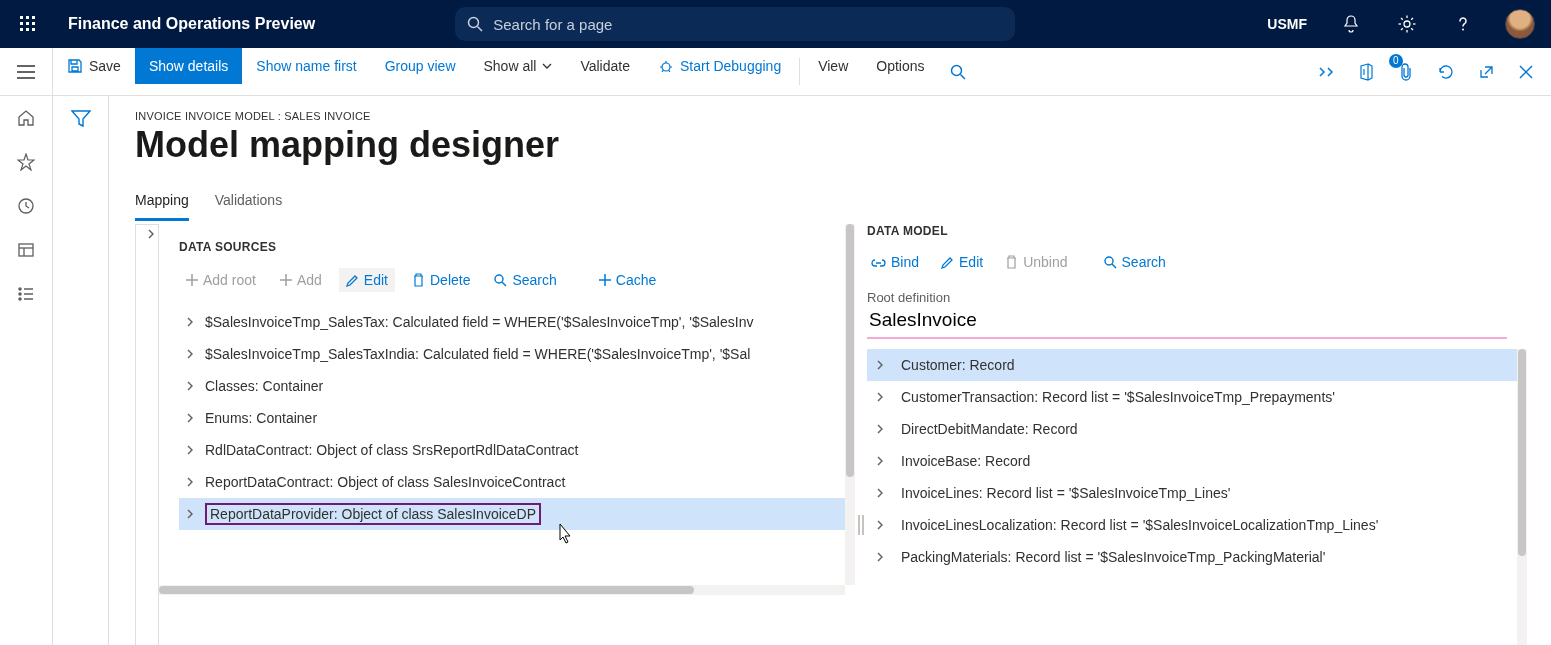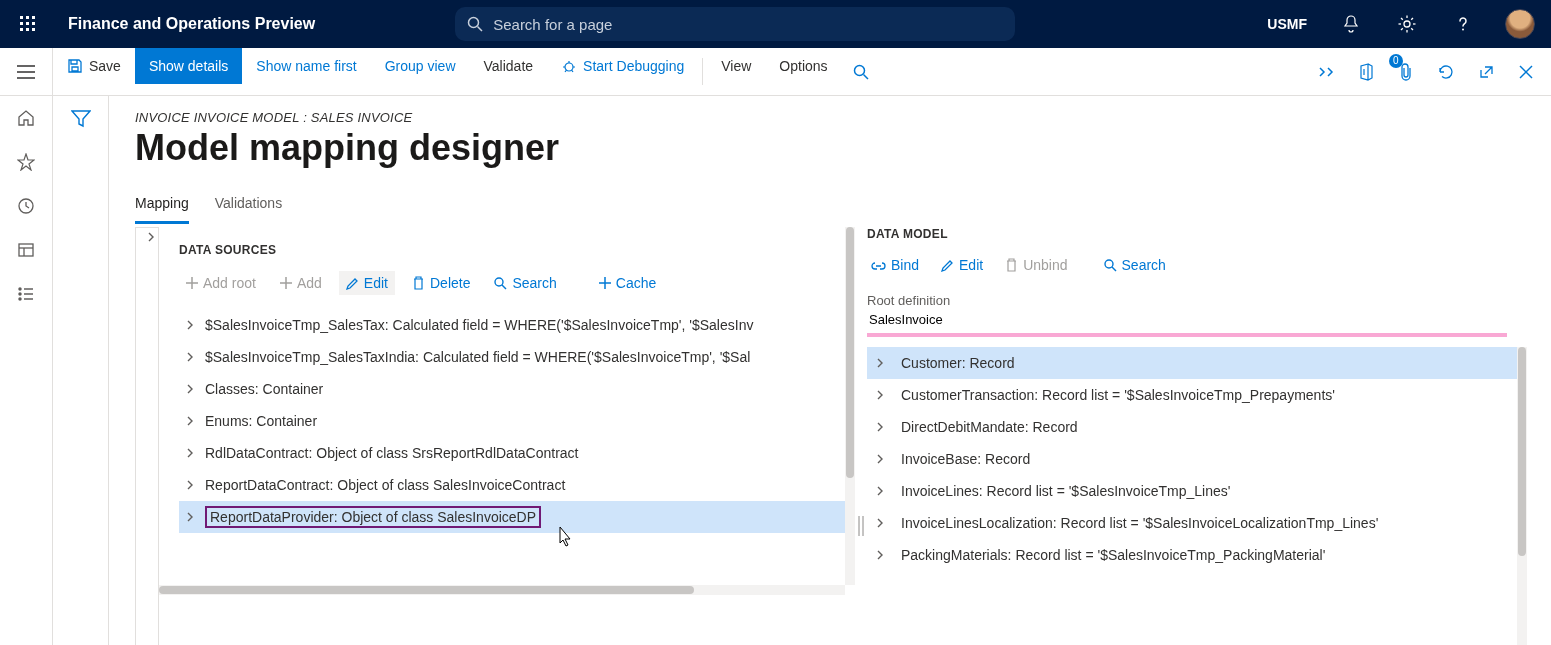--- a/index.html
+++ b/index.html
@@ -138,24 +138,23 @@
     padding-top: 14px;
   }
   .main-row { flex:1; display:flex; }
   .page {
     flex:1;
     padding: 14px 0 0 26px;
     display:flex; flex-direction:column;
     overflow:hidden;
   }
   .breadcrumb {
-    font-size: 13px;
+    font-size: 11px;
     letter-spacing: 0.2px;
     color: #323130;
-    font-style: italic;
   }
   .page-title {
     font-size: 36px;
     font-weight: 600;
     margin-top: 2px;
     color: #1b1a19;
   }
   .tabs { display:flex; gap:26px; margin-top: 20px; }
   .tab {
     padding: 6px 0 10px 0;
@@ -262,23 +261,23 @@
     position:relative;
   }
   .dm-toolbar {
     display:flex; gap:14px; align-items:center;
     margin-top: 12px;
   }
   .dm-btn { display:flex; align-items:center; gap:5px; color:#0078d4; cursor:pointer; padding: 4px 4px; }
   .dm-btn.disabled { color:#a19f9d; cursor:default; }
   .field-label { font-size:13px; color:#605e5c; margin-top:16px; }
   .field-input {
-    border:none; border-bottom:4px solid #f9a8d4;
+    border:none; border-bottom:2px solid #f9a8d4;
     padding: 4px 0 6px 2px;
-    font-size:13px;
+    font-size:19px;
     width: 640px;
     background: transparent;
   }
   .dm-tree { margin-top: 10px; flex:1; position:relative; }
   .dm-row {
     display:flex; align-items:center;
     height: 32px;
     padding-left: 6px;
     gap: 14px;
     cursor:pointer;
@@ -415,20 +414,26 @@
         <span>Save</span>
       </div>
       <div class="cmd-item primary">
         <span>Show details</span>
       </div>
       <div class="cmd-item link">
         <span>Show name first</span>
       </div>
       <div class="cmd-item link">
         <span>Group view</span>
+      </div>
+      <div class="cmd-item plain">
+        <span>Show all</span>
+        <svg width="10" height="6" viewBox="0 0 10 6">
+            <path d="M1 1 L5 5 L9 1" fill="none" stroke="#323130" stroke-width="1.3"></path>
+          </svg>
       </div>
       <div class="cmd-item plain">
         <span>Validate</span>
       </div>
       <div class="cmd-item link">
         <svg width="16" height="16" viewBox="0 0 16 16">
             <circle cx="8" cy="9" r="4" fill="none" stroke="#0078d4" stroke-width="1.2"></circle>
             <line x1="8" y1="3" x2="8" y2="5" stroke="#0078d4" stroke-width="1.2"></line>
             <line x1="2" y1="9" x2="4" y2="9" stroke="#0078d4" stroke-width="1.2"></line>
             <line x1="12" y1="9" x2="14" y2="9" stroke="#0078d4" stroke-width="1.2"></line>

